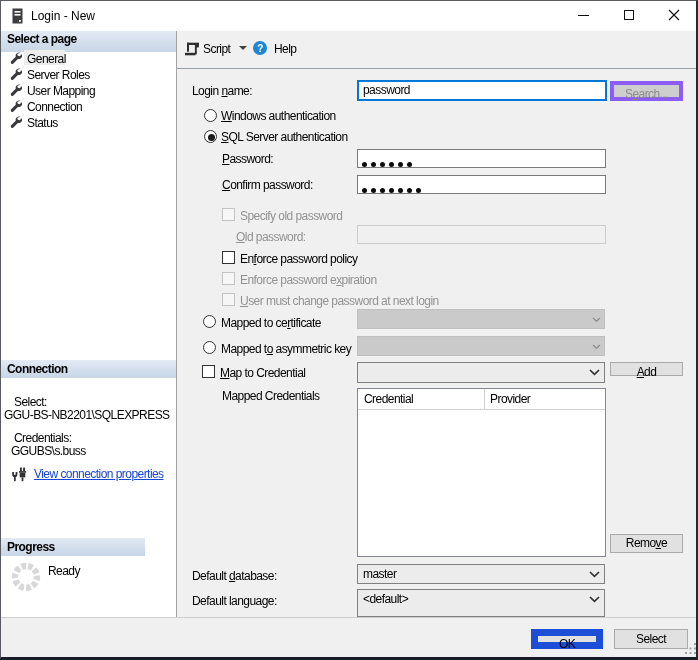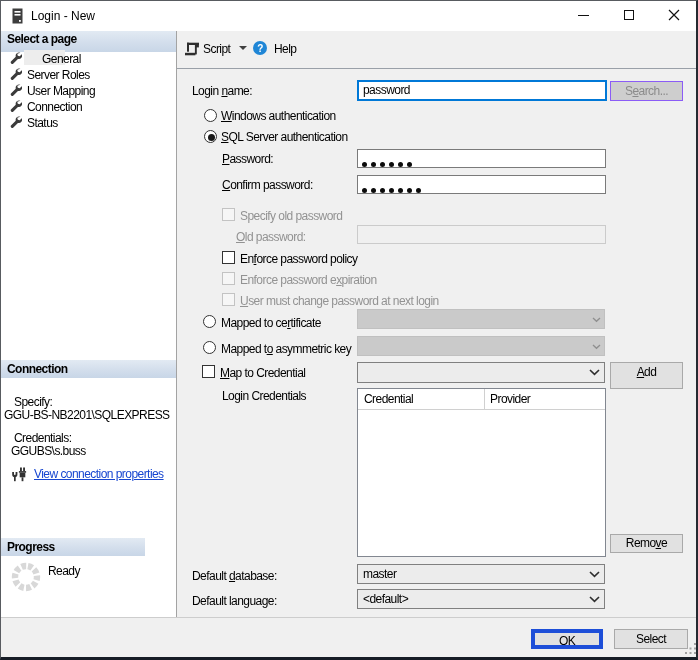--- a/index.html
+++ b/index.html
@@ -8,21 +8,21 @@
 .gray{color:#929292}
 .hdr{background:linear-gradient(180deg,#e2eaf3 0%,#d3deec 55%,#c8d6e7 100%);font-weight:bold;font-size:12px;line-height:17px;padding-left:6px;color:#000}
 .tb{background:#fff;border:1px solid #7a7a7a}
 .tbd{background:#f0f0f0;border:1px solid #cbcbcb}
 .cb{width:13px;height:13px;background:#fff;border:1px solid #333}
 .cbd{width:13px;height:13px;background:#f6f6f6;border:1px solid #c3c3c3}
 .radio{width:13px;height:13px;border-radius:50%;background:#fff;border:1px solid #333}
 .combo{background:#ececec;border:1px solid #808080;line-height:18px;padding-left:5px}
 .combod{background:#cacaca;border:1px solid #c0c0c0}
 .btn{background:#e1e1e1;border:1px solid #a9a9a9;text-align:center;line-height:18px}
-.btnd{background:#cecece;border:1px solid #8b5cf6;text-align:center;line-height:18px;color:#8b8b8b}
+.btnd{background:#cecece;border:4px solid #8b5cf6;text-align:center;line-height:18px;color:#8b8b8b}
 .dot{width:5px;height:5px;border-radius:50%;background:#0b0b0b;display:inline-block;margin-right:4px}
 </style></head>
 <body>
 
 <div class="abs" style="left:0;top:0;width:698px;height:660px;border:1px solid #585b60;border-right:2px solid #252a31;border-bottom:3px solid #171d26;z-index:99;pointer-events:none"></div>
 
 <div class="abs" style="left:1px;top:1px;width:696px;height:30px;background:#fff"></div>
 <svg class="abs" style="left:12px;top:8px" width="11" height="16" viewBox="0 0 11 16">
     <rect x="0.5" y="0.5" width="10" height="15" fill="#3d3d3d"></rect>
     <rect x="2.5" y="3" width="6" height="1.6" fill="#fff"></rect>
@@ -39,40 +39,40 @@
 <div class="abs" style="left:1px;top:31px;width:175px;height:587px;background:#fff"></div>
 <div class="abs" style="left:176px;top:31px;width:1px;height:587px;background:#a3a3a3"></div>
 <div class="abs hdr" style="left:1px;top:31px;width:175px;height:21px">Select a page</div>
 
 <div class="abs" style="left:24px;top:50px;width:41px;height:15px;background:#ededed"></div>
 <div class="abs" id="pages" style="left:0;top:51px"></div>
 
 <svg class="abs" style="left:9px;top:51px" width="13" height="13" viewBox="0 0 16 16">
     <path d="M14.1 2.3 a4.1 4.1 0 0 0 -5.8 4.7 L2.7 12.6 a1.9 1.9 0 0 0 2.7 2.7 L11 9.7 a4.1 4.1 0 0 0 4.7 -5.8 L13.2 6.4 l-2.4 -0.6 -0.6 -2.4 z" fill="#3b3b3b"></path>
   </svg>
-<div class="abs" style="left:42px;top:52px">General</div>
+<div class="abs" style="left:27px;top:52px">General</div>
 <svg class="abs" style="left:9px;top:67px" width="13" height="13" viewBox="0 0 16 16">
     <path d="M14.1 2.3 a4.1 4.1 0 0 0 -5.8 4.7 L2.7 12.6 a1.9 1.9 0 0 0 2.7 2.7 L11 9.7 a4.1 4.1 0 0 0 4.7 -5.8 L13.2 6.4 l-2.4 -0.6 -0.6 -2.4 z" fill="#3b3b3b"></path>
   </svg>
 <div class="abs" style="left:27px;top:68px">Server Roles</div>
 <svg class="abs" style="left:9px;top:83px" width="13" height="13" viewBox="0 0 16 16">
     <path d="M14.1 2.3 a4.1 4.1 0 0 0 -5.8 4.7 L2.7 12.6 a1.9 1.9 0 0 0 2.7 2.7 L11 9.7 a4.1 4.1 0 0 0 4.7 -5.8 L13.2 6.4 l-2.4 -0.6 -0.6 -2.4 z" fill="#3b3b3b"></path>
   </svg>
 <div class="abs" style="left:27px;top:84px">User Mapping</div>
 <svg class="abs" style="left:9px;top:99px" width="13" height="13" viewBox="0 0 16 16">
     <path d="M14.1 2.3 a4.1 4.1 0 0 0 -5.8 4.7 L2.7 12.6 a1.9 1.9 0 0 0 2.7 2.7 L11 9.7 a4.1 4.1 0 0 0 4.7 -5.8 L13.2 6.4 l-2.4 -0.6 -0.6 -2.4 z" fill="#3b3b3b"></path>
   </svg>
 <div class="abs" style="left:27px;top:100px">Connection</div>
 <svg class="abs" style="left:9px;top:115px" width="13" height="13" viewBox="0 0 16 16">
     <path d="M14.1 2.3 a4.1 4.1 0 0 0 -5.8 4.7 L2.7 12.6 a1.9 1.9 0 0 0 2.7 2.7 L11 9.7 a4.1 4.1 0 0 0 4.7 -5.8 L13.2 6.4 l-2.4 -0.6 -0.6 -2.4 z" fill="#3b3b3b"></path>
   </svg>
 <div class="abs" style="left:27px;top:116px">Status</div>
 
 <div class="abs hdr" style="left:1px;top:360px;width:175px;height:18px;line-height:18px">Connection</div>
-<div class="abs" style="left:14px;top:395px">Specify:</div>
+<div class="abs" style="left:14px;top:395px">Select:</div>
 <div class="abs" style="left:4px;top:408px;white-space:nowrap">GGU-BS-NB2201\SQLEXPRESS</div>
 <div class="abs" style="left:14px;top:431px">Credentials:</div>
 <div class="abs" style="left:11px;top:444px">GGUBS\s.buss</div>
 <svg class="abs" style="left:11px;top:466px" width="16" height="16" viewBox="0 0 16 16">
     <g fill="#333">
       <path d="M1.2 6 v2.6 a2.6 2.6 0 0 0 5.2 0 V6 H4.6 v2.2 a0.8 0.8 0 0 1 -1.6 0 V6 z"></path>
       <rect x="3" y="10.8" width="1.7" height="4.4"></rect>
       <rect x="9" y="1.5" width="1.9" height="3.6"></rect>
       <rect x="12.1" y="1.5" width="1.9" height="3.6"></rect>
       <rect x="7.9" y="5.1" width="7.2" height="1.6"></rect>
@@ -150,46 +150,46 @@
 <svg class="abs" style="left:592px;top:344px" width="9" height="6" viewBox="0 0 9 6">
     <path d="M1 1 L4.5 4.3 L8 1" stroke="#8f8f8f" stroke-width="1.3" fill="none"></path>
   </svg>
 
 <div class="abs cb" style="left:202px;top:365px"></div>
 <div class="abs" style="left:220px;top:366px"><u>M</u>ap to Credential</div>
 <div class="abs combo" style="left:357px;top:362px;width:248px;height:21px"></div>
 <svg class="abs" style="left:589px;top:369px" width="11" height="7" viewBox="0 0 11 7">
     <path d="M1 1 L5.5 5.3 L10 1" stroke="#2f2f2f" stroke-width="1.6" fill="none"></path>
   </svg>
-<div class="abs btn" style="left:610px;top:362px;width:73px;height:27px"><u>A</u>dd</div>
+<div class="abs btn" style="left:610px;top:362px;width:73px;height:14px"><u>A</u>dd</div>
 
-<div class="abs" style="left:222px;top:389px">Login Credentials</div>
+<div class="abs" style="left:222px;top:389px">Mapped Credentials</div>
 <div class="abs" style="left:357px;top:388px;width:249px;height:169px;background:#fff;border:1px solid #828790"></div>
 <div class="abs" style="left:364px;top:392px">Credential</div>
 <div class="abs" style="left:490px;top:392px">Provider</div>
 <div class="abs" style="left:484px;top:389px;width:1px;height:20px;background:#d0d0d0"></div>
 <div class="abs" style="left:358px;top:409px;width:247px;height:1px;background:#d0d0d0"></div>
 
 <div class="abs btn" style="left:610px;top:534px;width:73px;height:19px;line-height:17px">Remo<u>v</u>e</div>
 
 <div class="abs" style="left:192px;top:569px">Default <u>d</u>atabase:</div>
 <div class="abs combo" style="left:357px;top:564px;width:248px;height:20px">master</div>
 <svg class="abs" style="left:589px;top:571px" width="11" height="7" viewBox="0 0 11 7">
     <path d="M1 1 L5.5 5.3 L10 1" stroke="#2f2f2f" stroke-width="1.6" fill="none"></path>
   </svg>
 
 <div class="abs" style="left:192px;top:594px">Default lan<u>g</u>uage:</div>
-<div class="abs combo" style="left:357px;top:589px;width:248px;height:20px">&lt;default&gt;</div>
+<div class="abs combo" style="left:357px;top:589px;width:248px;height:28px">&lt;default&gt;</div>
 <svg class="abs" style="left:589px;top:596px" width="11" height="7" viewBox="0 0 11 7">
     <path d="M1 1 L5.5 5.3 L10 1" stroke="#2f2f2f" stroke-width="1.6" fill="none"></path>
   </svg>
 
 <div class="abs" style="left:1px;top:617px;width:696px;height:1px;background:#cdcdcd"></div>
 <div class="abs" style="left:1px;top:618px;width:696px;height:41px;background:#f0f0f0"></div>
-<div class="abs" style="left:531px;top:629px;width:72px;height:20px;background:#e1e1e1;border:4px solid #1d4ed8;text-align:center;line-height:16px">OK</div>
+<div class="abs" style="left:531px;top:629px;width:72px;height:20px;background:#e1e1e1;border:7px solid #1d4ed8;text-align:center;line-height:16px">OK</div>
 <div class="abs btn" style="left:614px;top:629px;width:74px;height:20px">Select</div>
 <svg class="abs" style="left:684px;top:641px" width="12" height="15" viewBox="0 0 12 15">
     <g fill="#a2a2a2">
       <rect x="1" y="11" width="2" height="2"></rect>
       <rect x="5.5" y="11" width="2" height="2"></rect>
       <rect x="10" y="11" width="2" height="2"></rect>
       <rect x="5.5" y="6.5" width="2" height="2"></rect>
       <rect x="10" y="6.5" width="2" height="2"></rect>
       <rect x="10" y="2" width="2" height="2"></rect>
     </g>

